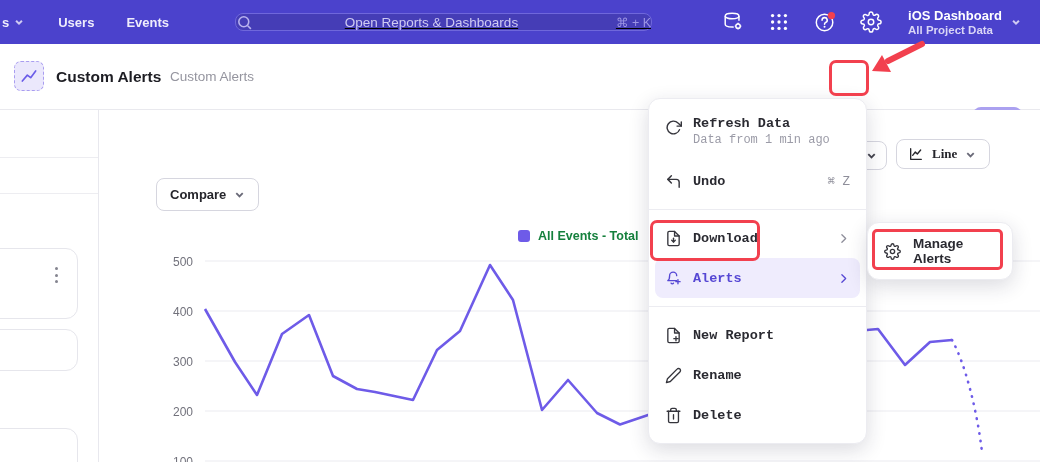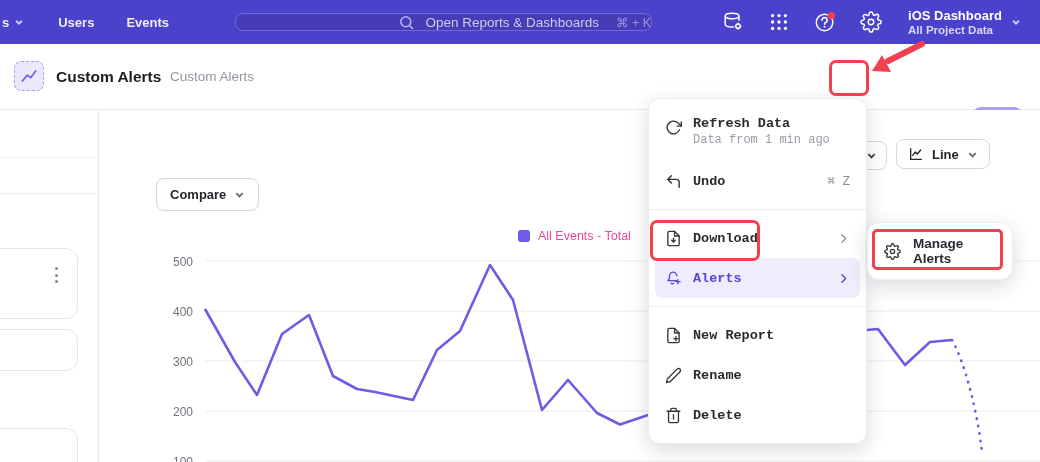--- a/index.html
+++ b/index.html
@@ -8,21 +8,21 @@
   .abs { position:absolute; }
 
   
   .navbar { position:relative; height:44px; background:#4b42cc; display:flex; align-items:center; padding:0 14px 0 2px; }
   .nav-item { color:#eeecfc; font-size:13px; font-weight:700; display:flex; align-items:center; gap:5px; cursor:pointer; white-space:nowrap; }
   .nav-item.partial { margin-left:0; }
   .nav-item.users { margin-left:34px; }
   .nav-item.events { margin-left:32px; }
   .chev { width:10px; height:10px; stroke:#cfcaf2; stroke-width:2.4; fill:none; }
   .searchbar { margin-left:66px; width:417px; height:18px; background:#453db6; border:1px solid #6f67db; border-radius:8px;
-    display:flex; align-items:center; justify-content:flex-end; gap:11px; cursor:text; }
+    display:flex; align-items:center; justify-content:space-between; gap:11px; cursor:text;text-decoration:underline; }
   .searchbar .ph { color:#cfcaf2; font-size:13.5px; }
   .searchbar .kbd { color:#9d95e4; font-size:12.5px; margin-left:6px; }
   .nav-icons { display:flex; align-items:center; gap:24px; margin-left:70px; }
   .nav-icons svg { width:22px; height:22px; cursor:pointer; }
   .project { margin-left:26px; display:flex; align-items:center; gap:9px; cursor:pointer; }
   .project .pname { color:#fff; font-size:13px; font-weight:700; line-height:15px; }
   .project .pscope { color:#d9d5f6; font-size:11.5px; font-weight:600; line-height:14px; }
 
   
   .header { position:relative; height:66px; background:#fff; border-bottom:1px solid #e9e9ee; }
@@ -55,24 +55,24 @@
   .seg { position:absolute; left:57px; top:28px; height:33px; display:flex; border:1px solid #d6d6df; border-radius:8px;
     overflow:hidden; background:#fff; }
   .seg .it { display:flex; align-items:center; justify-content:center; gap:7px; font-size:13px; color:#5c5c6b;
     border-left:1px solid #dddde4; cursor:pointer; white-space:nowrap; }
   .seg .it:first-child { border-left:none; }
   .seg .it.active { background:#f1f1f5; color:#232329; font-weight:700; }
   .btn-o { position:absolute; height:33px; border:1px solid #d6d6df; border-radius:8px; background:#fff; display:flex;
     align-items:center; gap:8px; padding:9px 13px; font-size:13px; font-weight:600; color:#26262c; cursor:pointer; }
   .compare { left:57px; top:68px; }
   .hidden-dd { left:700px; top:31px; width:88px; height:29px; padding:0 9px; justify-content:flex-end; z-index:1; }
-  .line-dd { left:797px; top:29px; width:94px; height:30px; padding:0 11px; }
+  .line-dd { left:797px; top:29px; width:94px; height:30px; padding:0 11px;font-family:Liberation Serif, serif; }
   .legend { position:absolute; left:419px; top:119px; display:flex; align-items:center; gap:8px; cursor:pointer; }
   .legend .sq { width:12px; height:12px; border-radius:3px; }
-  .legend .lt { font-size:12.5px; color:#ec4899; }
+  .legend .lt { font-size:12.5px; color:#15803d;font-weight:bold; }
 
   
   .menu { position:absolute; left:648px; top:98px; width:219px; border-radius:12px; background:#fff;
     border:1px solid #ececf1; box-shadow:0 6px 20px rgba(30,30,60,.16); z-index:10; padding:12px 0 8px;font-family:Liberation Mono, monospace; }
   .menu-row { display:flex; align-items:center; gap:11px; height:40px; margin:0 6px; padding:0 10px; border-radius:8px; cursor:pointer; }
   .menu-row svg.mi { width:17px; height:17px; flex:none; }
   .mlabel { font-size:13.5px; font-weight:600; color:#2a2a31; }
   .msub { font-size:12px; color:#9b9ba7; margin-top:2px; }
   .two-line { height:50px; align-items:flex-start; padding-top:5px; }
   .two-line svg.mi { margin-top:3px; }

